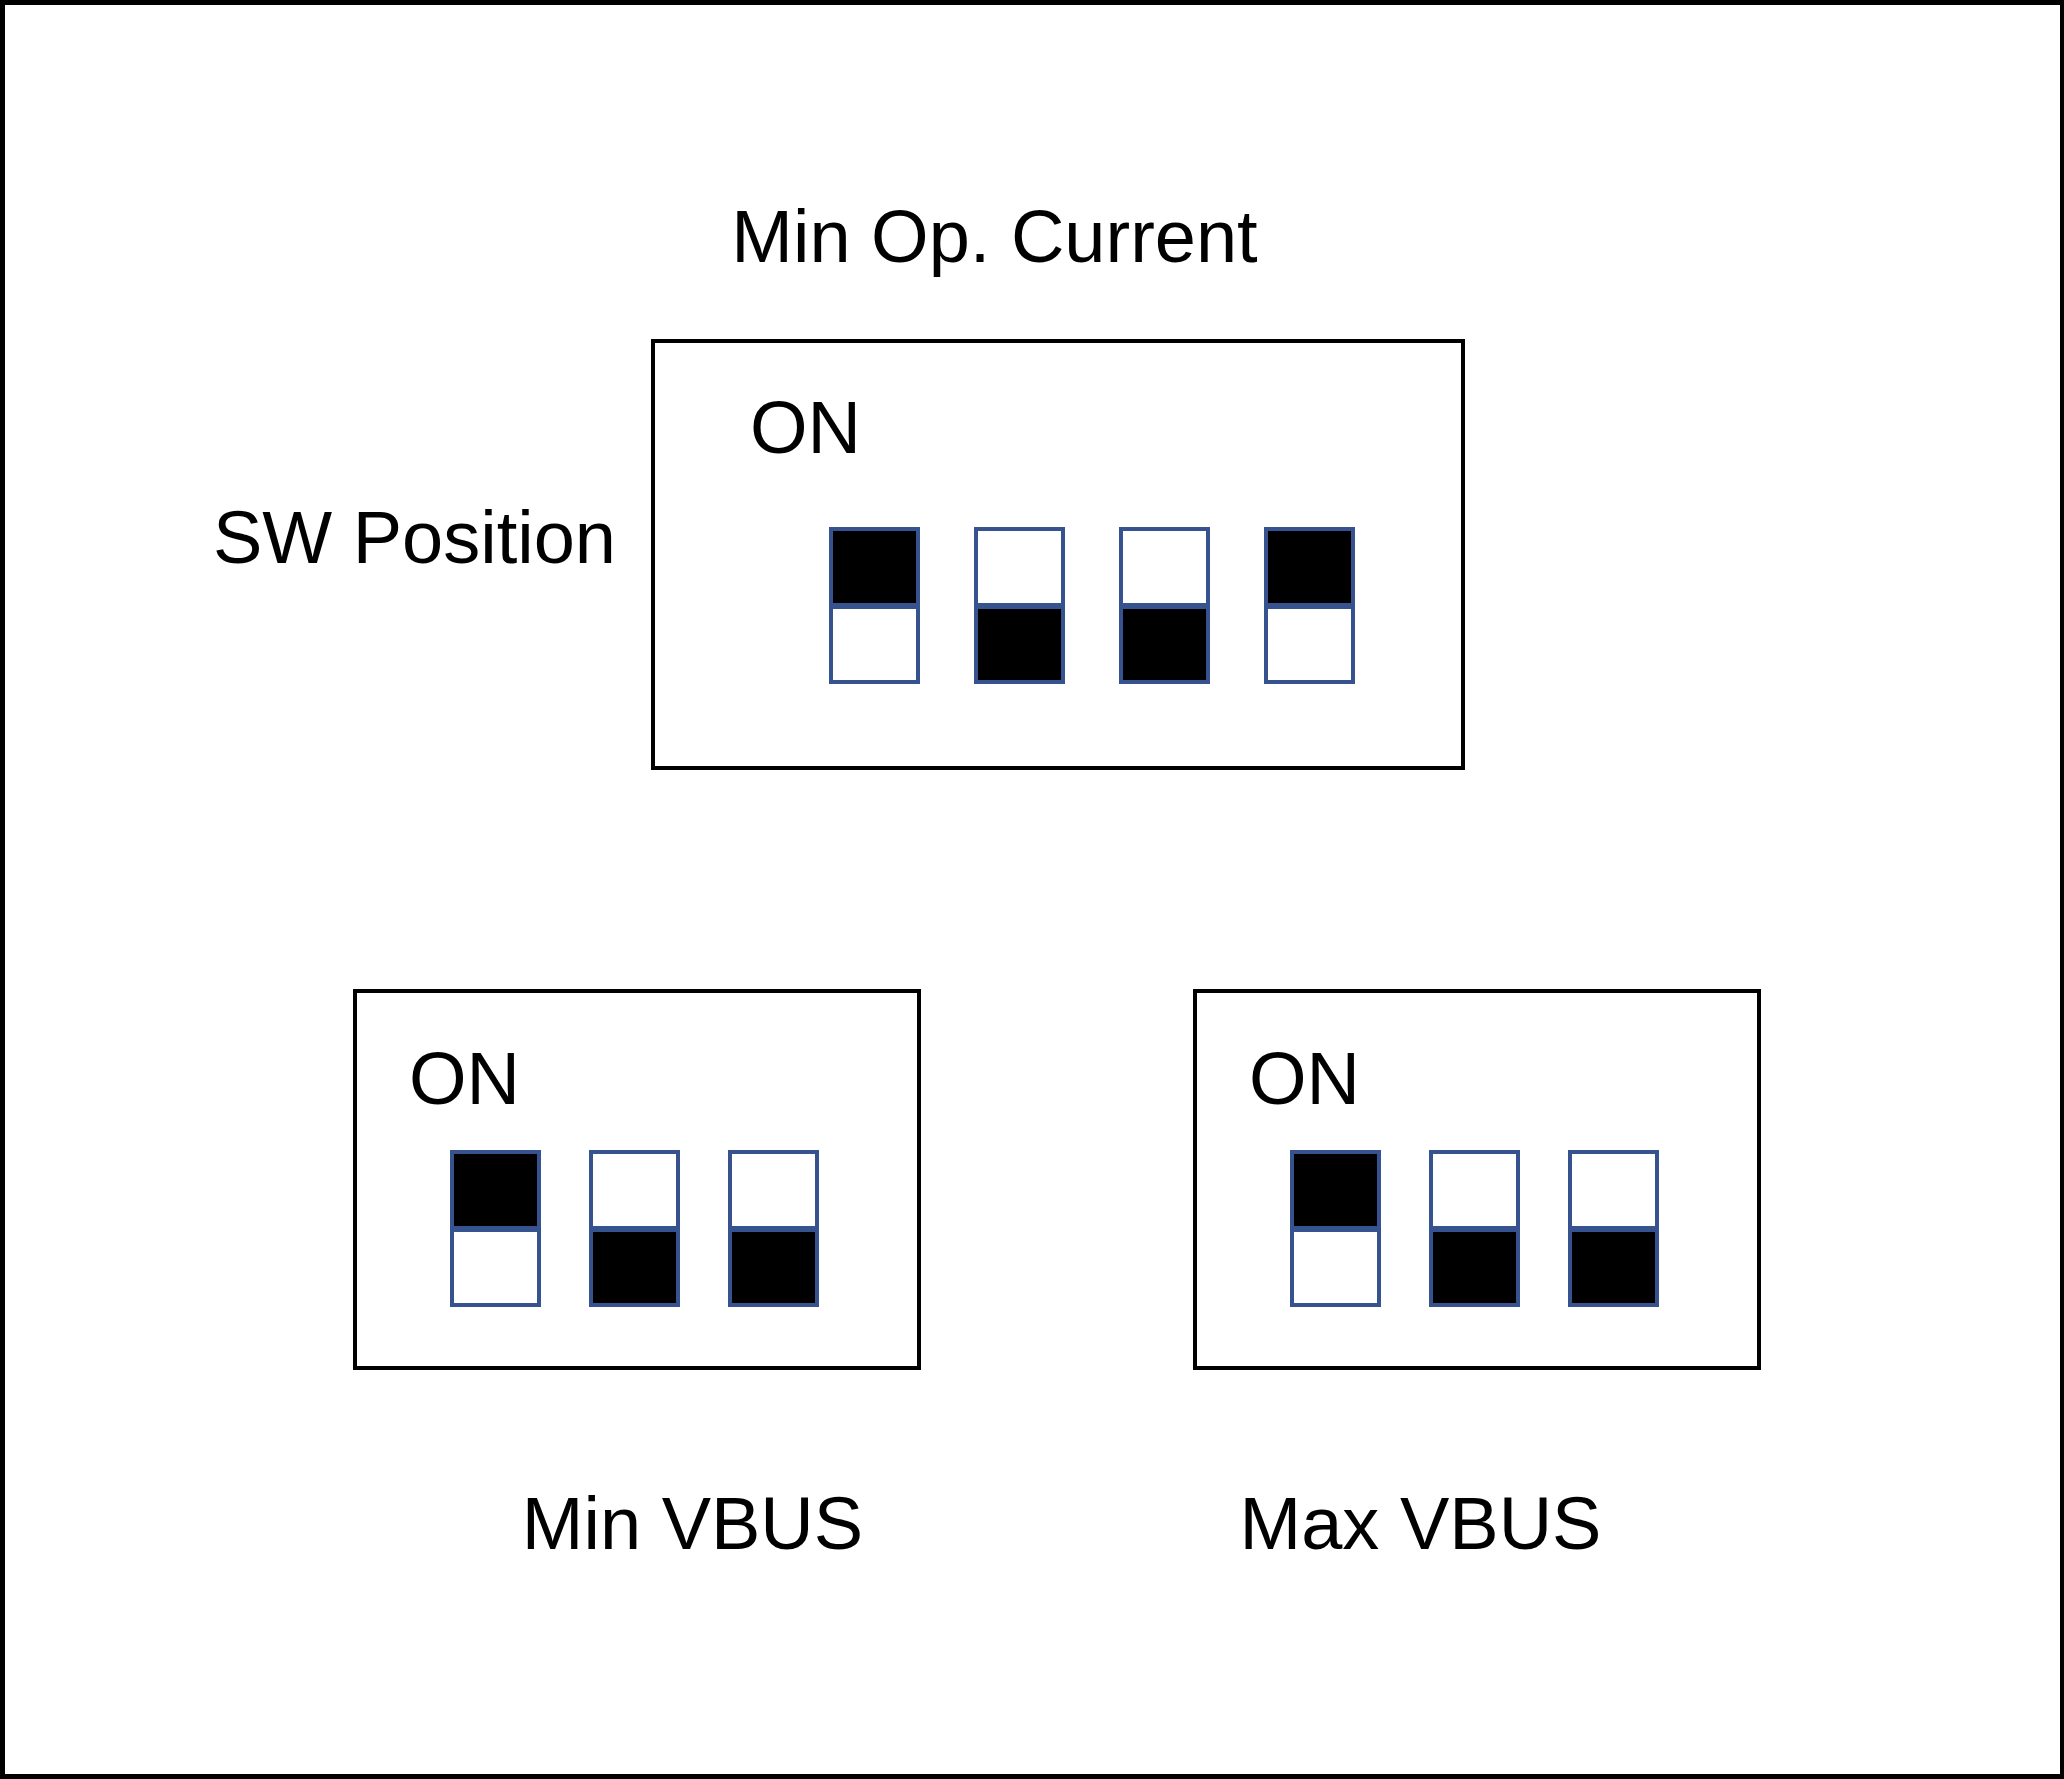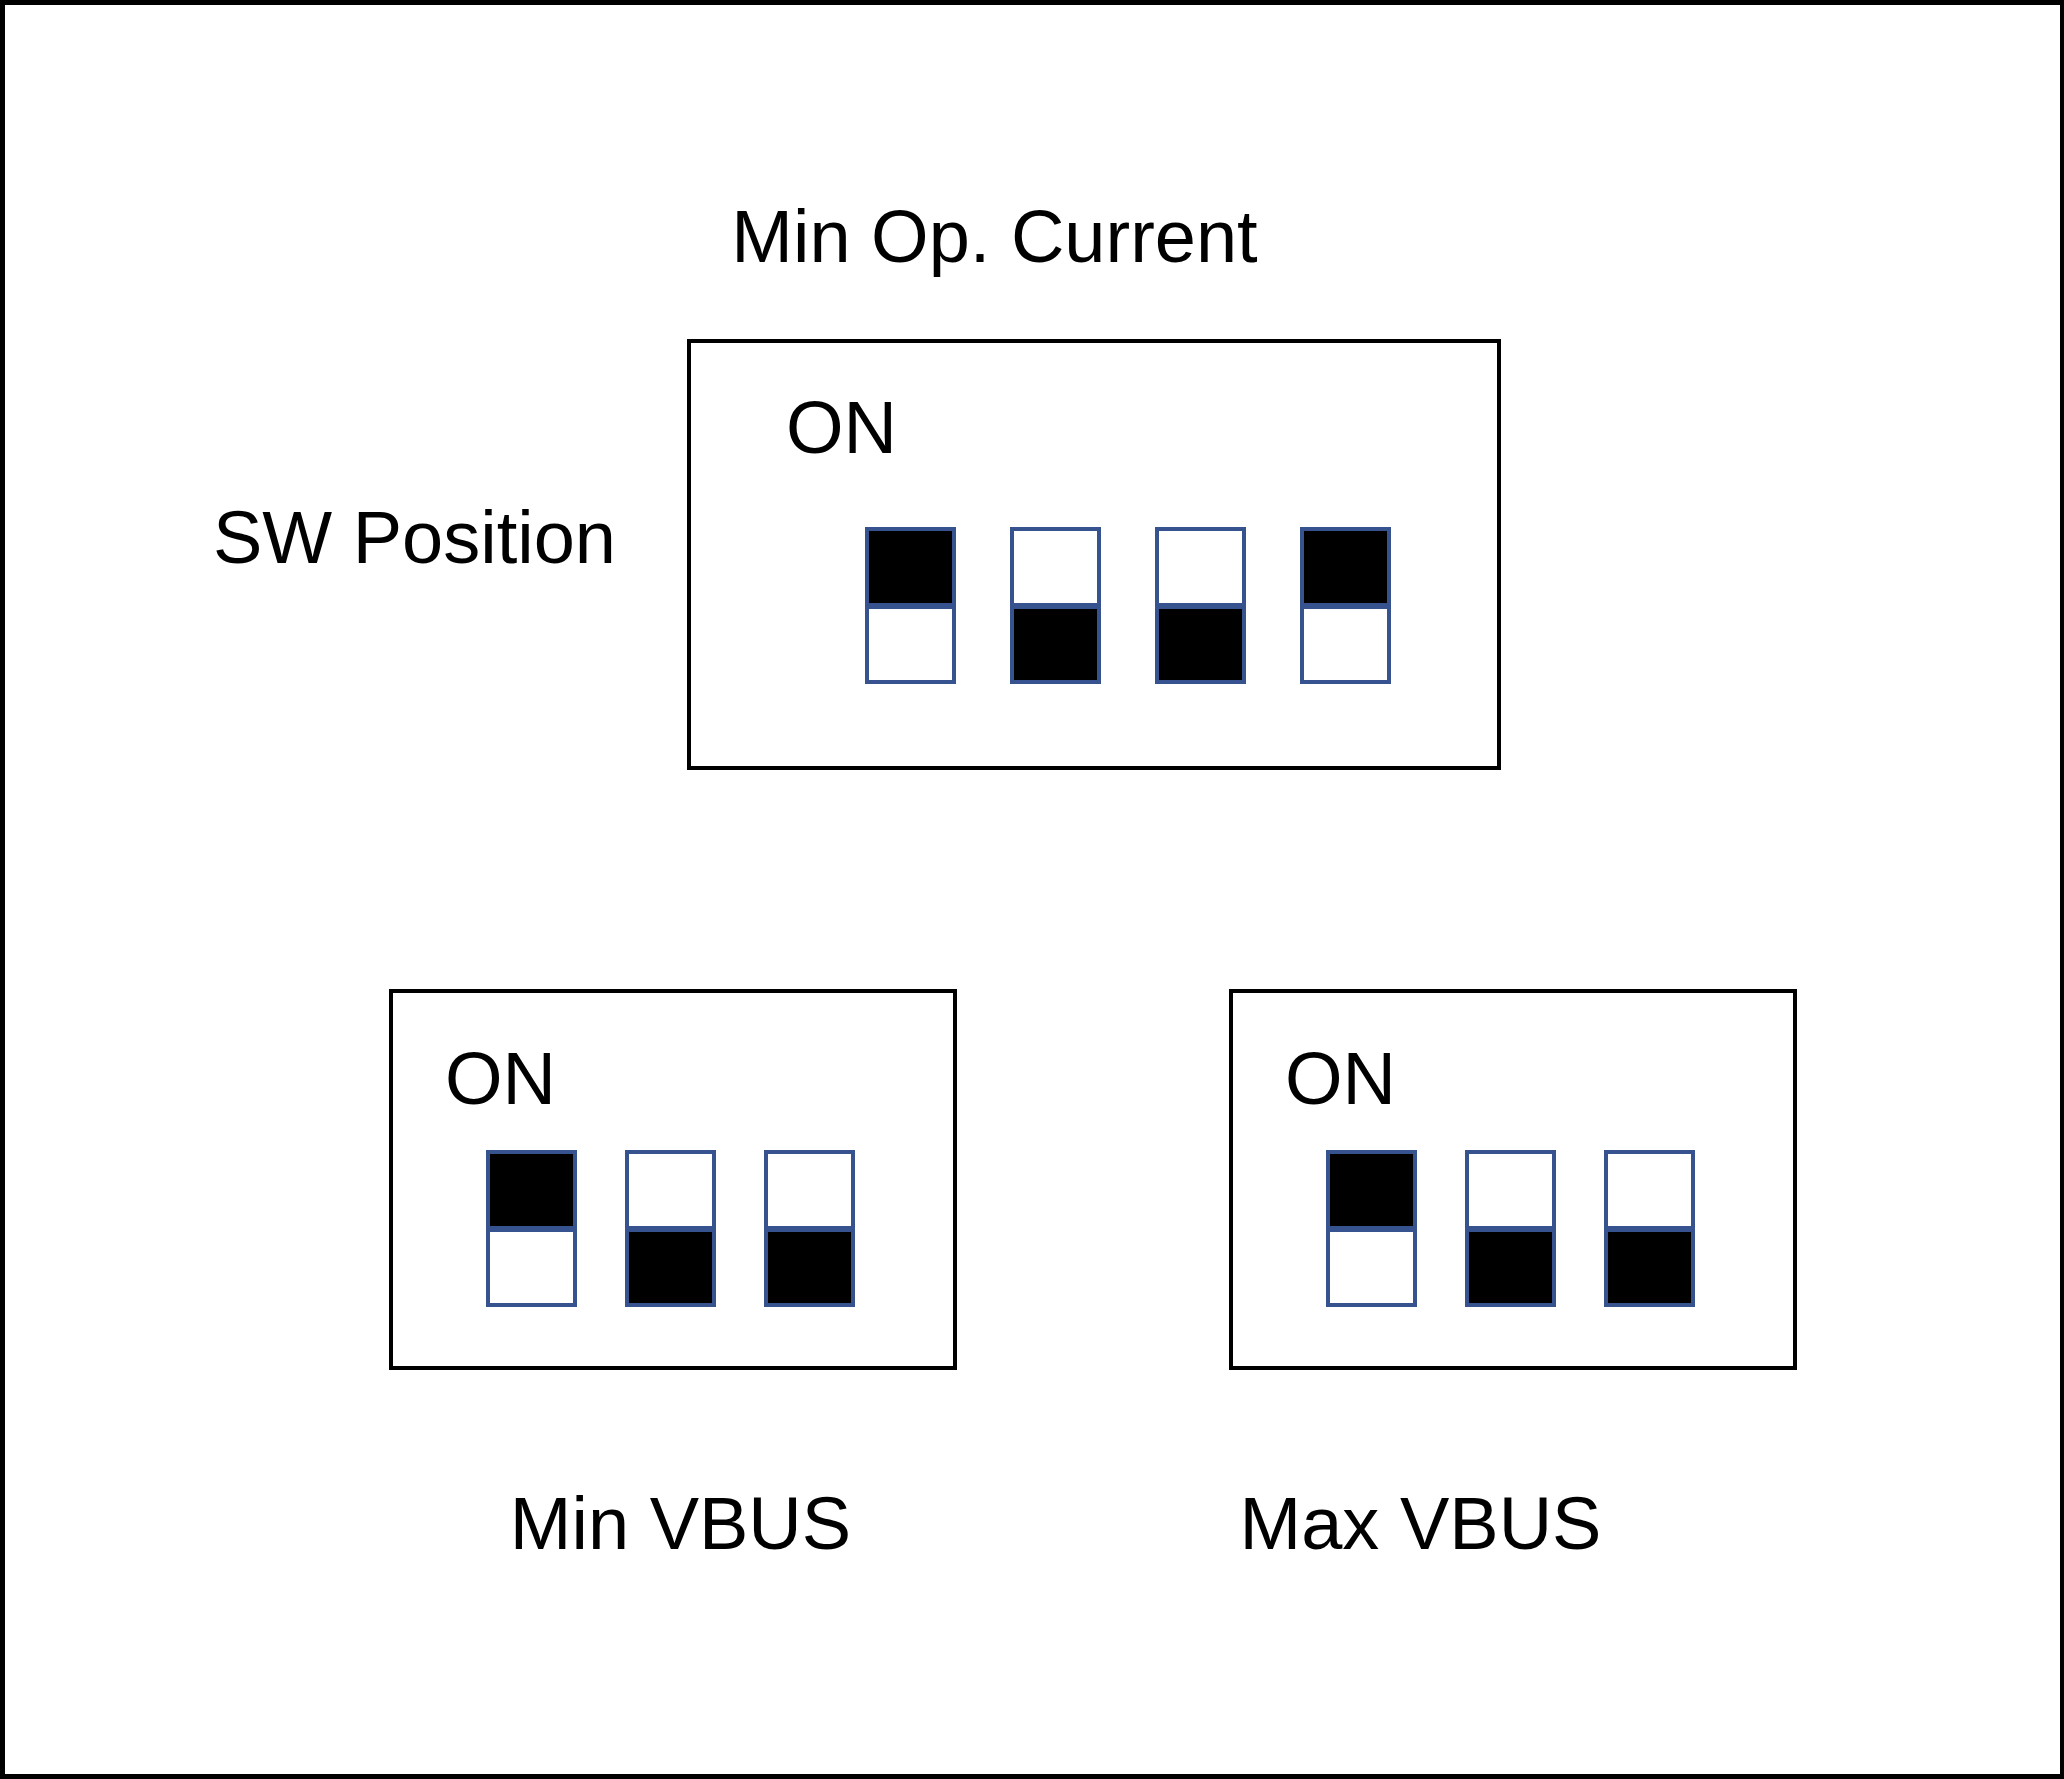--- a/index.html
+++ b/index.html
@@ -27,29 +27,28 @@
   .title-top{
     left:606px;top:189px;width:767px;
     text-align:center;
   }
   .sw-position{
     left:208px;top:490px;
   }
   .caption{
     top:1476px;width:615px;text-align:center;
   }
-  .caption-min-vbus{left:368px;}
+  .caption-min-vbus{left:380px;}
   .caption-max-vbus{left:1108px;}
 
   .panel{
     position:absolute;
     box-sizing:border-box;
     border:4.7px solid var(--ink);
     background:var(--bg);
-    margin-left:36px;
   }
   .panel-top{left:646px;top:334px;width:814px;height:431px;}
   .panel-min-vbus{left:348px;top:984px;width:568px;height:381px;}
   .panel-max-vbus{left:1188px;top:984px;width:568px;height:381px;}
 
   .on-label{
     position:absolute;
     font-size:74px;
     line-height:1.1;
   }

